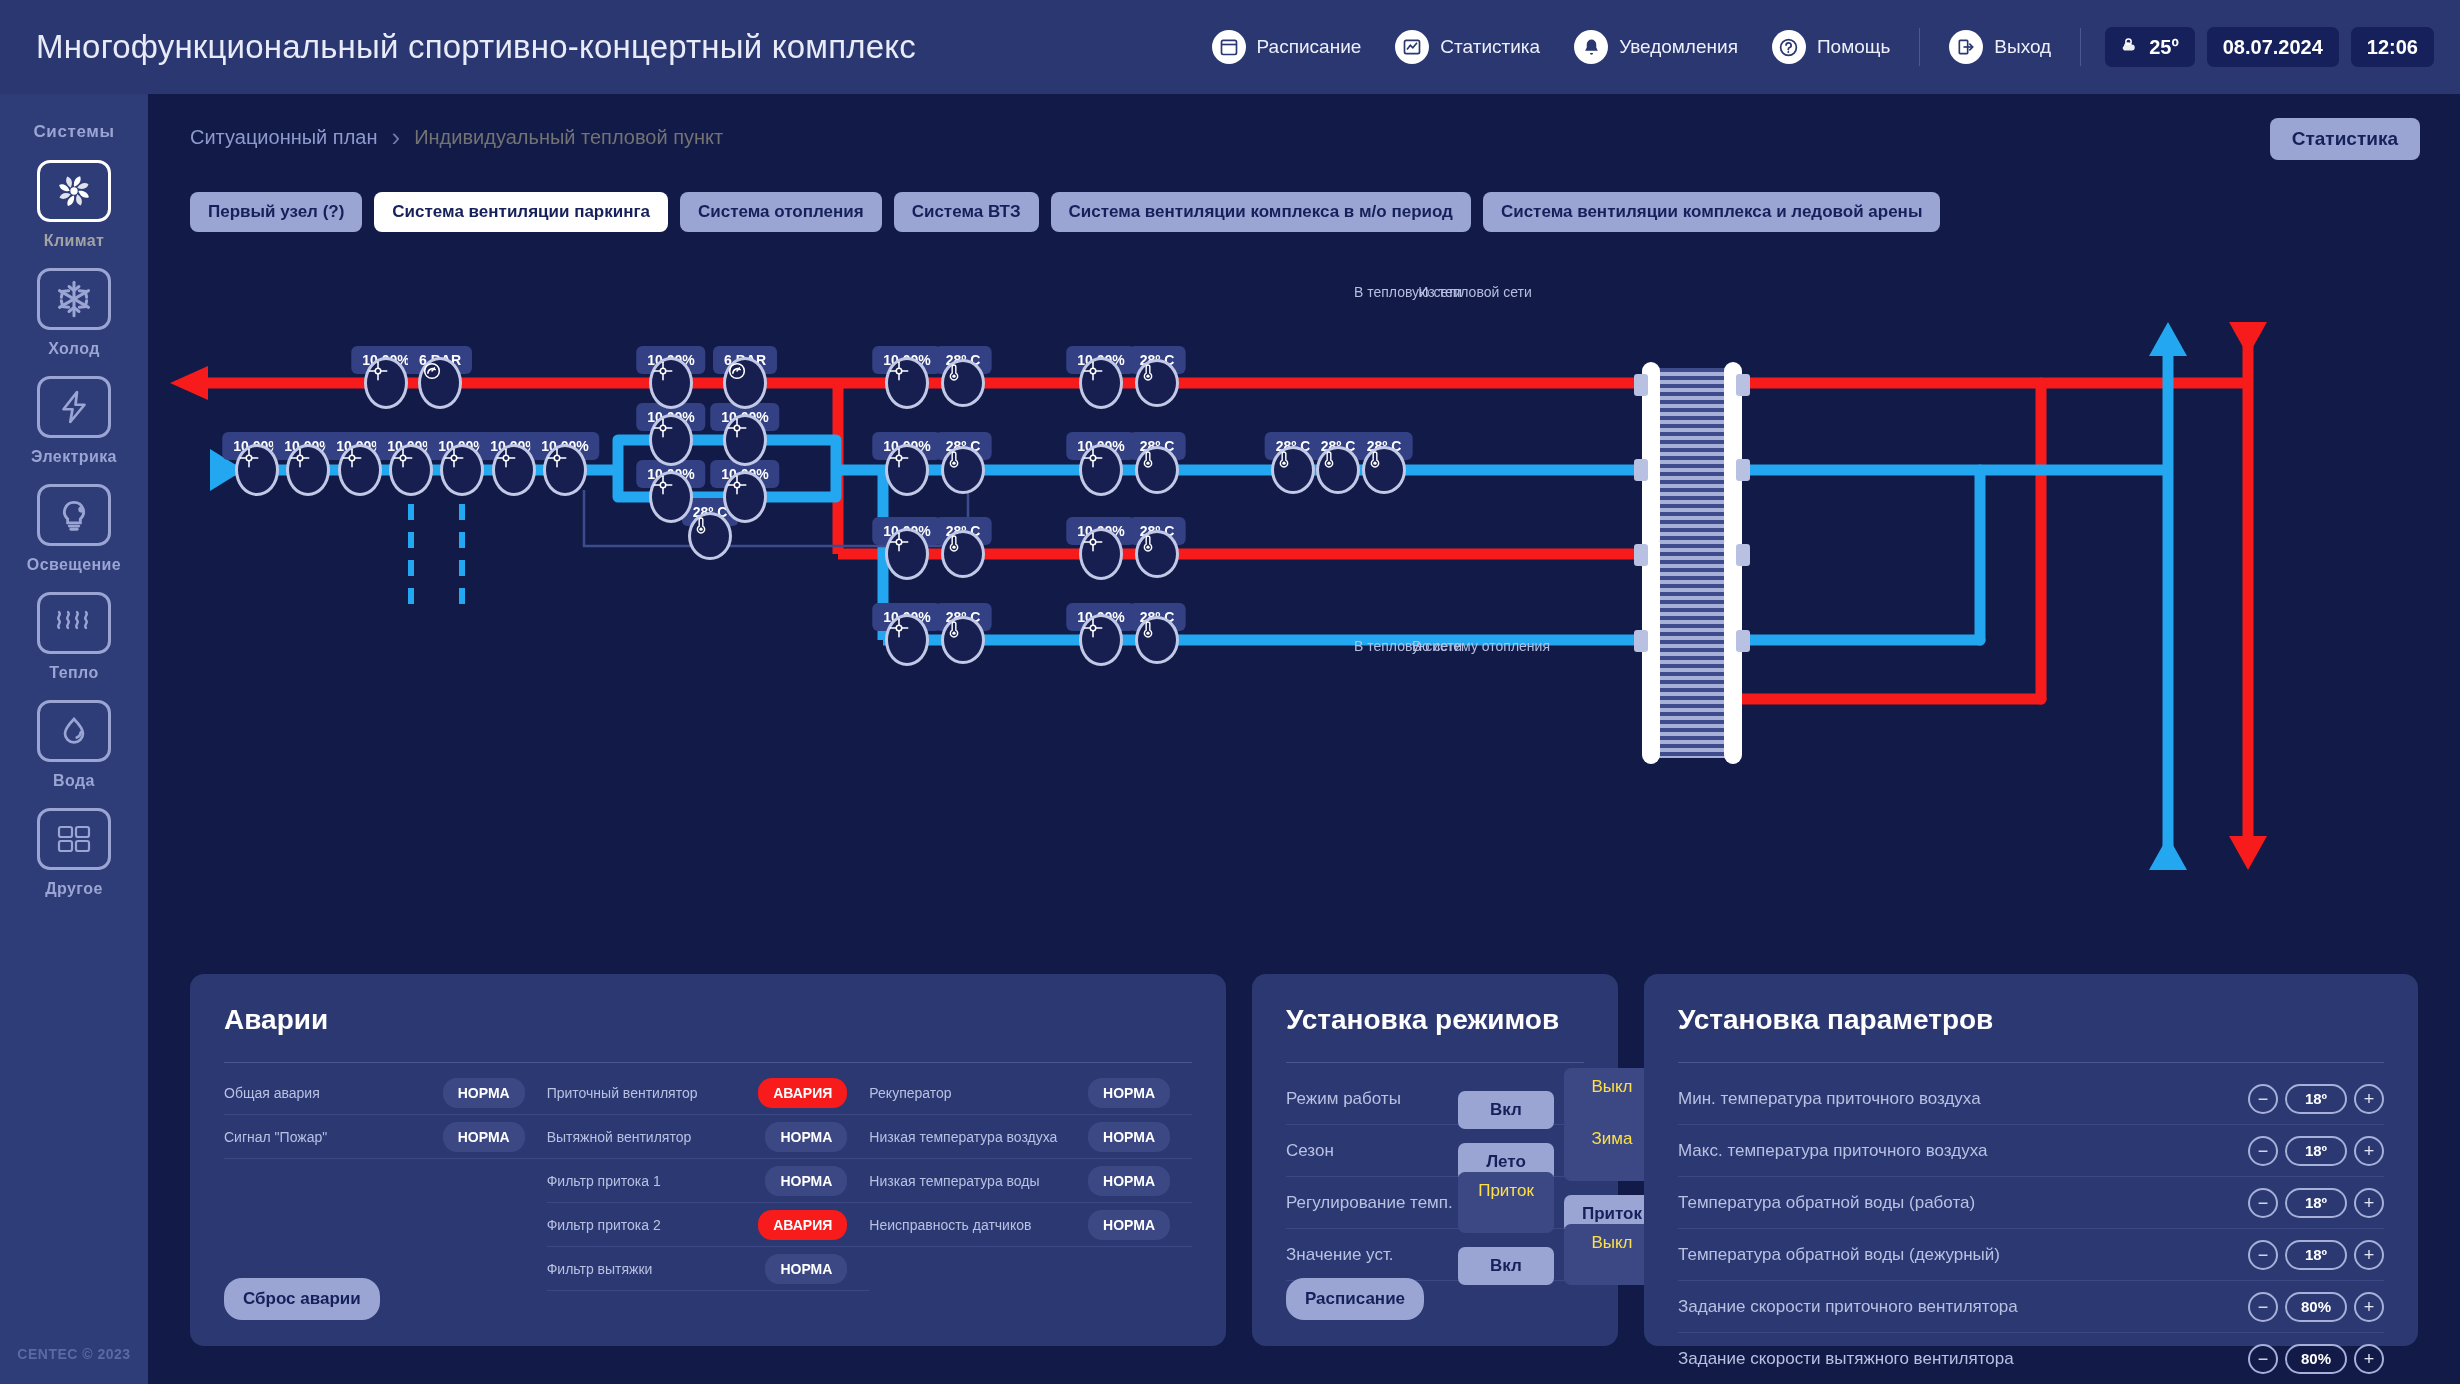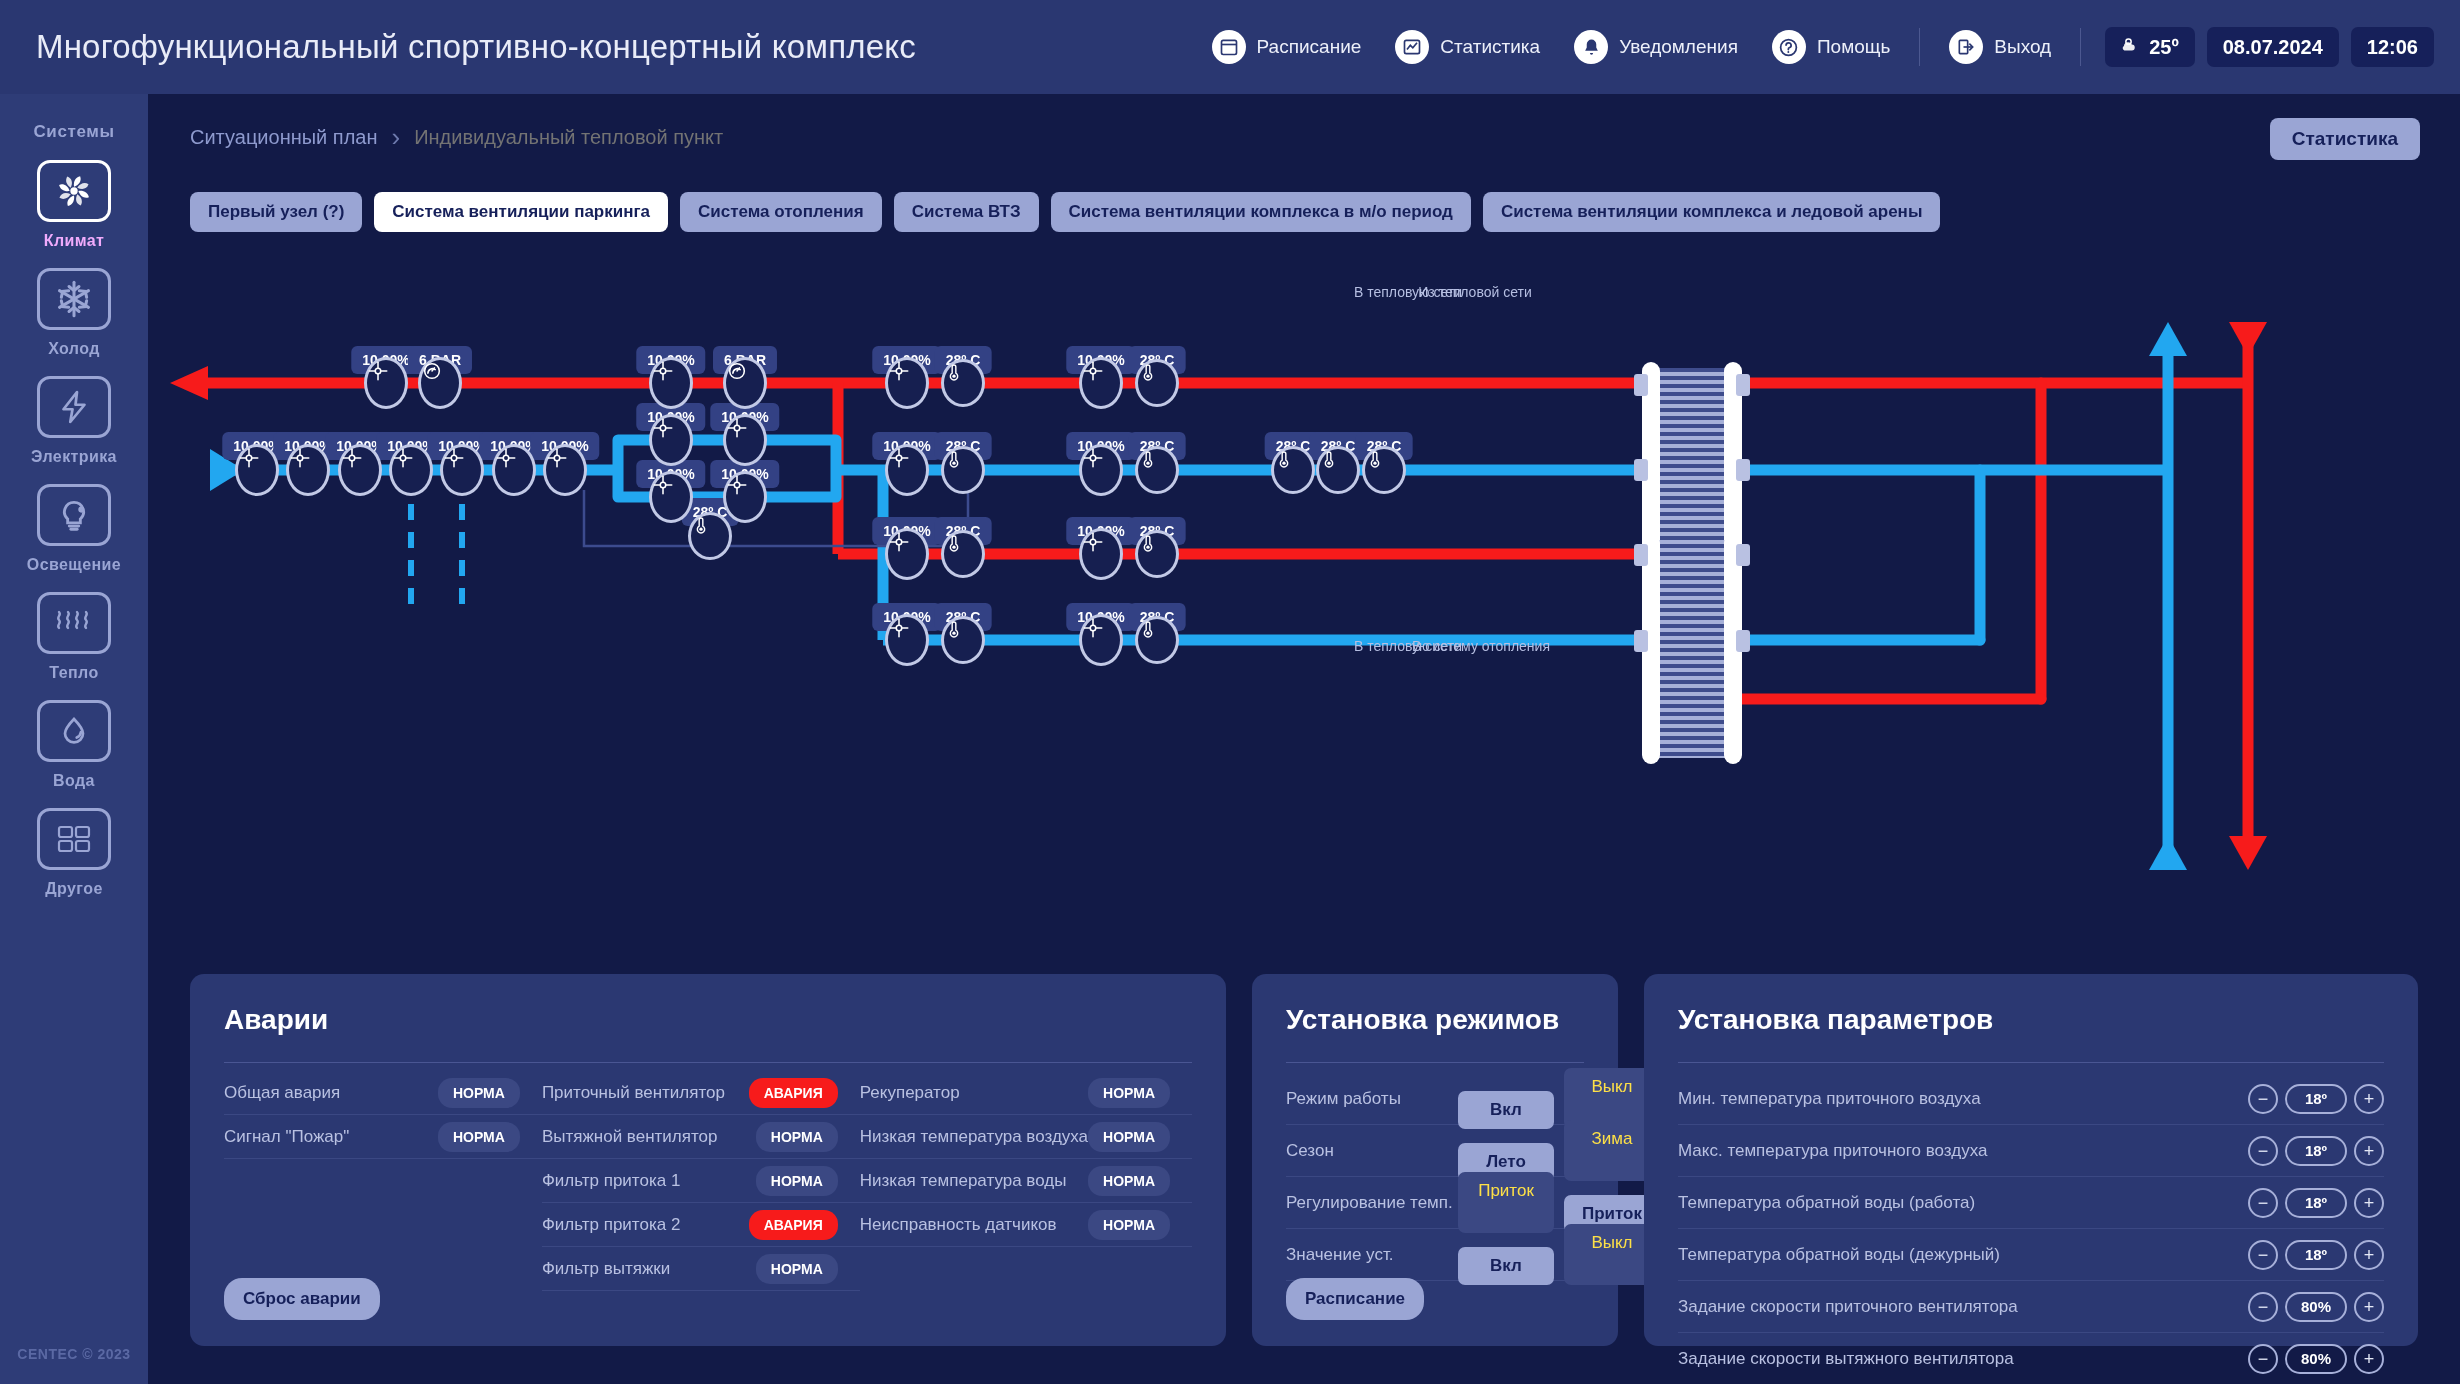--- a/index.html
+++ b/index.html
@@ -50,21 +50,21 @@
   .side-item {
     width: 100%; margin-top: 18px; display: flex; flex-direction: column;
     align-items: center; cursor: pointer;
   }
   .side-box {
     width: 74px; height: 62px; border-radius: 13px; border: 3px solid #9aa5d4;
     display: flex; align-items: center; justify-content: center;
   }
   .side-item.active .side-box { border-color: #ffffff; }
   .side-lbl { margin-top: 10px; font-size: 16px; color: #9aa5d4; font-weight: bold; letter-spacing:.4px;}
-  .side-item.active .side-lbl { color: #f0abfc; }
+  .side-item.active .side-lbl { color: #a3a3a3; }
   .side-foot {
     position: absolute; bottom: 22px; width: 100%; text-align: center;
     color: #5b69a4; font-size: 14px; font-weight: bold; letter-spacing: .5px;
   }
 
   
   .content { position: absolute; left: 148px; top: 94px; width: 2312px; height: 1290px; }
   .crumb { position: absolute; left: 42px; top: 28px; display: flex; align-items: center; gap: 14px; }
   .crumb-a { font-size: 20px; color: #8e9ace; }
   .crumb-sep { font-size: 26px; color: #6d7aad; }
@@ -109,21 +109,21 @@
   .panel h2 { color: #ffffff; font-size: 28px; font-weight: bold; margin: 30px 0 0 34px; }
   .panel .rule { height: 1px; background: #4a5693; margin: 26px 34px 0 34px; }
 
   .alarm-cols { display: flex; margin: 8px 34px 0 34px; gap: 0px; }
   .acol { flex: 1; }
   .arow {
     display: flex; align-items: center; justify-content: space-between;
     height: 44px; border-bottom: 1px solid #3b4883; padding-right: 22px;
   }
   .arow:last-child { border-bottom: 1px solid #3b4883; }
-  .alabel { color: #b9c1e2; font-size: 17px; white-space: nowrap; }
+  .alabel { color: #b9c1e2; font-size: 14px; white-space: nowrap; }
   .abadge {
     font-size: 14px; font-weight: bold; color: #ffffff; border-radius: 14px;
     padding: 7px 15px; background: #3b4883; min-width: 66px; text-align: center; cursor: pointer;
   }
   .abadge.alarm { background: #f71b1b; }
   .btn-prim {
     background: #9aa5d4; color: #16205a; font-size: 17px; font-weight: bold;
     border-radius: 18px; padding: 11px 19px; display: inline-block; cursor: pointer;
   }
 

